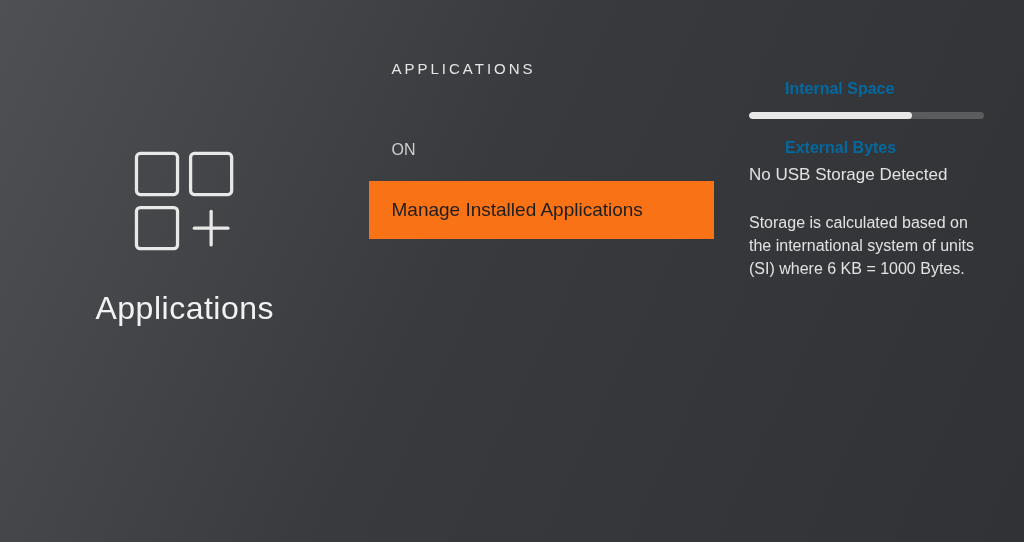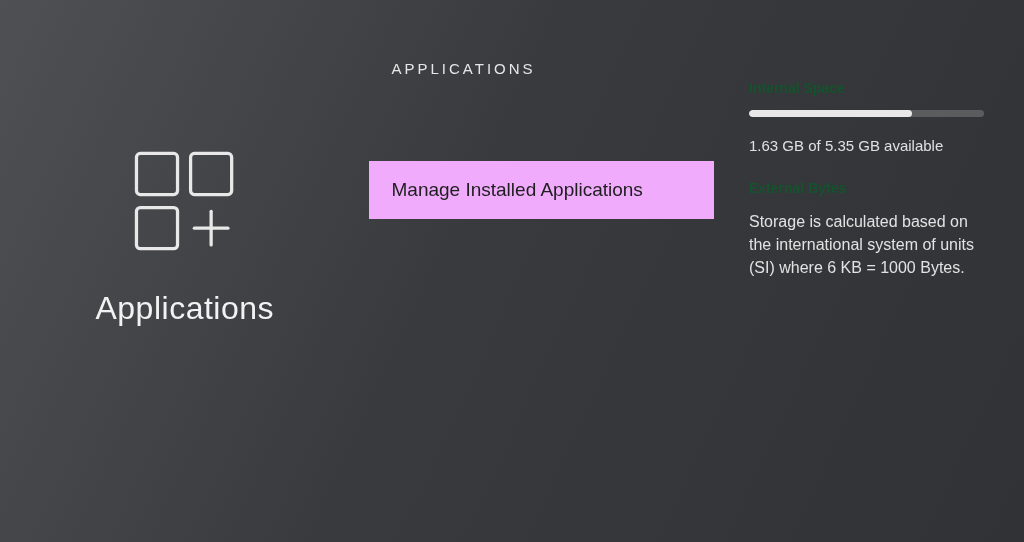--- a/index.html
+++ b/index.html
@@ -17,25 +17,25 @@
     .col-right{ flex:1; padding:80px 40px 0 35px; }
     .apps-icon{ width:112px; height:112px; margin-bottom:32px;}
     .apps-icon svg{width:100%;height:100%;}
     .left-title{ font-size:32px; font-weight:300; letter-spacing:0.5px; color:#f2f2f2;}
     .mid-header{ font-size:15px; letter-spacing:3px; font-weight:400; color:#e6e6e6; padding-left:22px; margin-bottom:52px;}
     .menu-item{ padding:10px 22px 12px; }
     .menu-item-title{ font-size:20px; font-weight:600; color:#e6e6e6;}
     .menu-item-sub{ font-size:16px; font-weight:300; color:#cfcfcf; margin-top:2px;}
     .menu-gap{ height:10px;}
     .menu-item.selected{
-      background:#f0abfc; color:#222; padding:18px 22px;
+      background:#f97316; color:#222; padding:18px 22px;
     }
     .menu-item.selected .menu-item-title{ color:#1e1e1e; font-weight:500; font-size:19px;}
     .desc{ font-size:17px; line-height:1.4; color:#e2e2e2; margin-bottom:30px; max-width:250px; font-weight:300;}
-    .section-title{ font-size:14px; font-weight:700; color:#14532d; margin-bottom:14px;}
+    .section-title{ font-size:16px; font-weight:700; color:#0369a1; margin-bottom:14px;margin-left:36px;}
     .bar-track{ width:235px; height:7px; border-radius:4px; background:#5b5c5e; overflow:hidden; margin-bottom:20px;}
     .bar-fill{ height:100%; background:#e8e8e8; border-radius:4px;}
     .caption{ font-size:15px; color:#e0e0e0; margin-bottom:26px; font-weight:300;}
     .ext-value{ font-size:17px; color:#e2e2e2; margin-top:-6px; margin-bottom:26px; font-weight:300;}
     .footnote{ font-size:16px; line-height:1.45; color:#e2e2e2; max-width:250px; font-weight:300;}
   </style>
 </head>
 <body>
 
 <div class="col-left">
@@ -48,31 +48,32 @@
       <line x1="70" y1="88" x2="106" y2="88"></line>
     </svg>
   </div>
   <div class="left-title">Applications</div>
 </div>
 
 <div class="col-mid">
   <div class="mid-header">APPLICATIONS</div>
 
   <div class="menu-item">
+    <div class="menu-item-sub">ON</div>
   </div>
   <div class="menu-gap"></div>
   <div class="menu-item selected">
     <div class="menu-item-title">Manage Installed Applications</div>
   </div>
 </div>
 
 <div class="col-right">
 
   <div class="section-title">Internal Space</div>
   <div class="bar-track">
     <div class="bar-fill" style="width: 69.5%;"></div>
   </div>
-  <div class="caption">1.63 GB of 5.35 GB available</div>
 
   <div class="section-title">External Bytes</div>
+  <div class="ext-value">No USB Storage Detected</div>
 
   <div class="footnote">Storage is calculated based on the international system of units (SI) where 6 KB = 1000 Bytes.</div>
 </div>
 
 </body></html>

